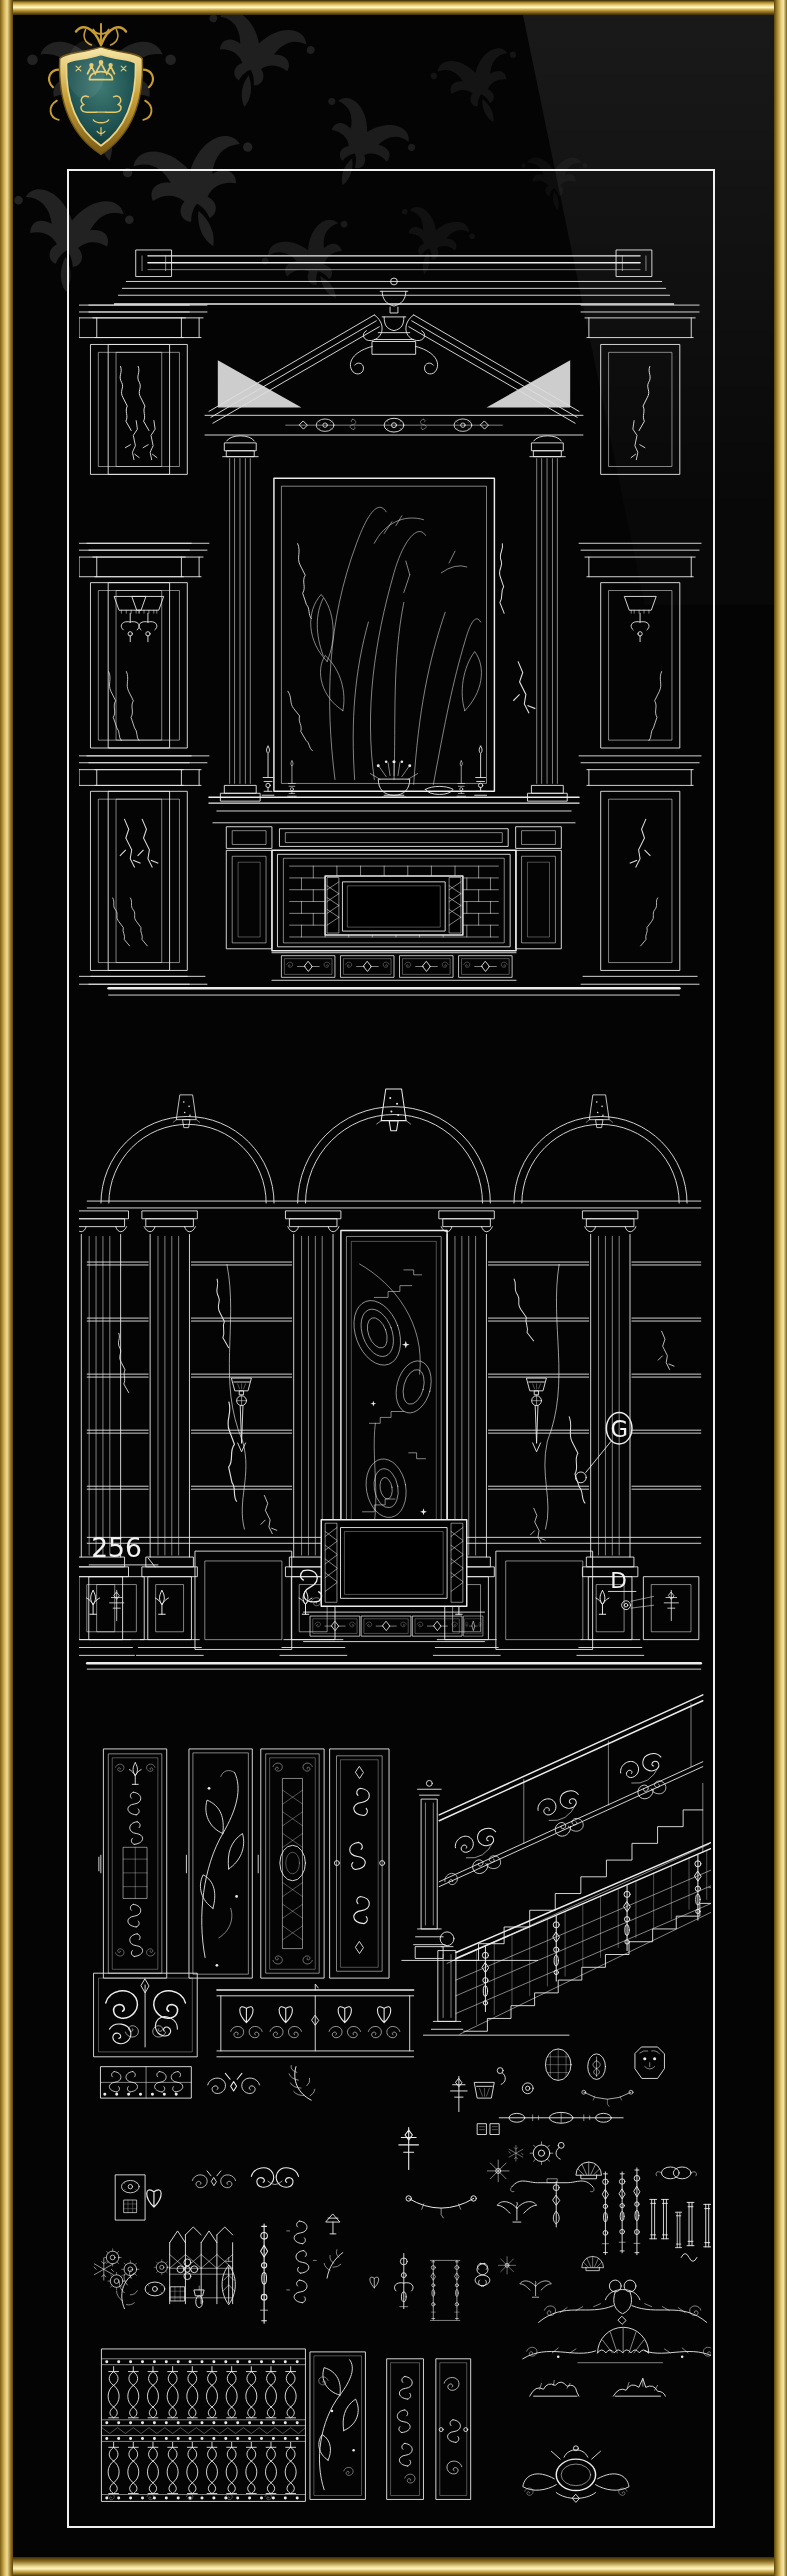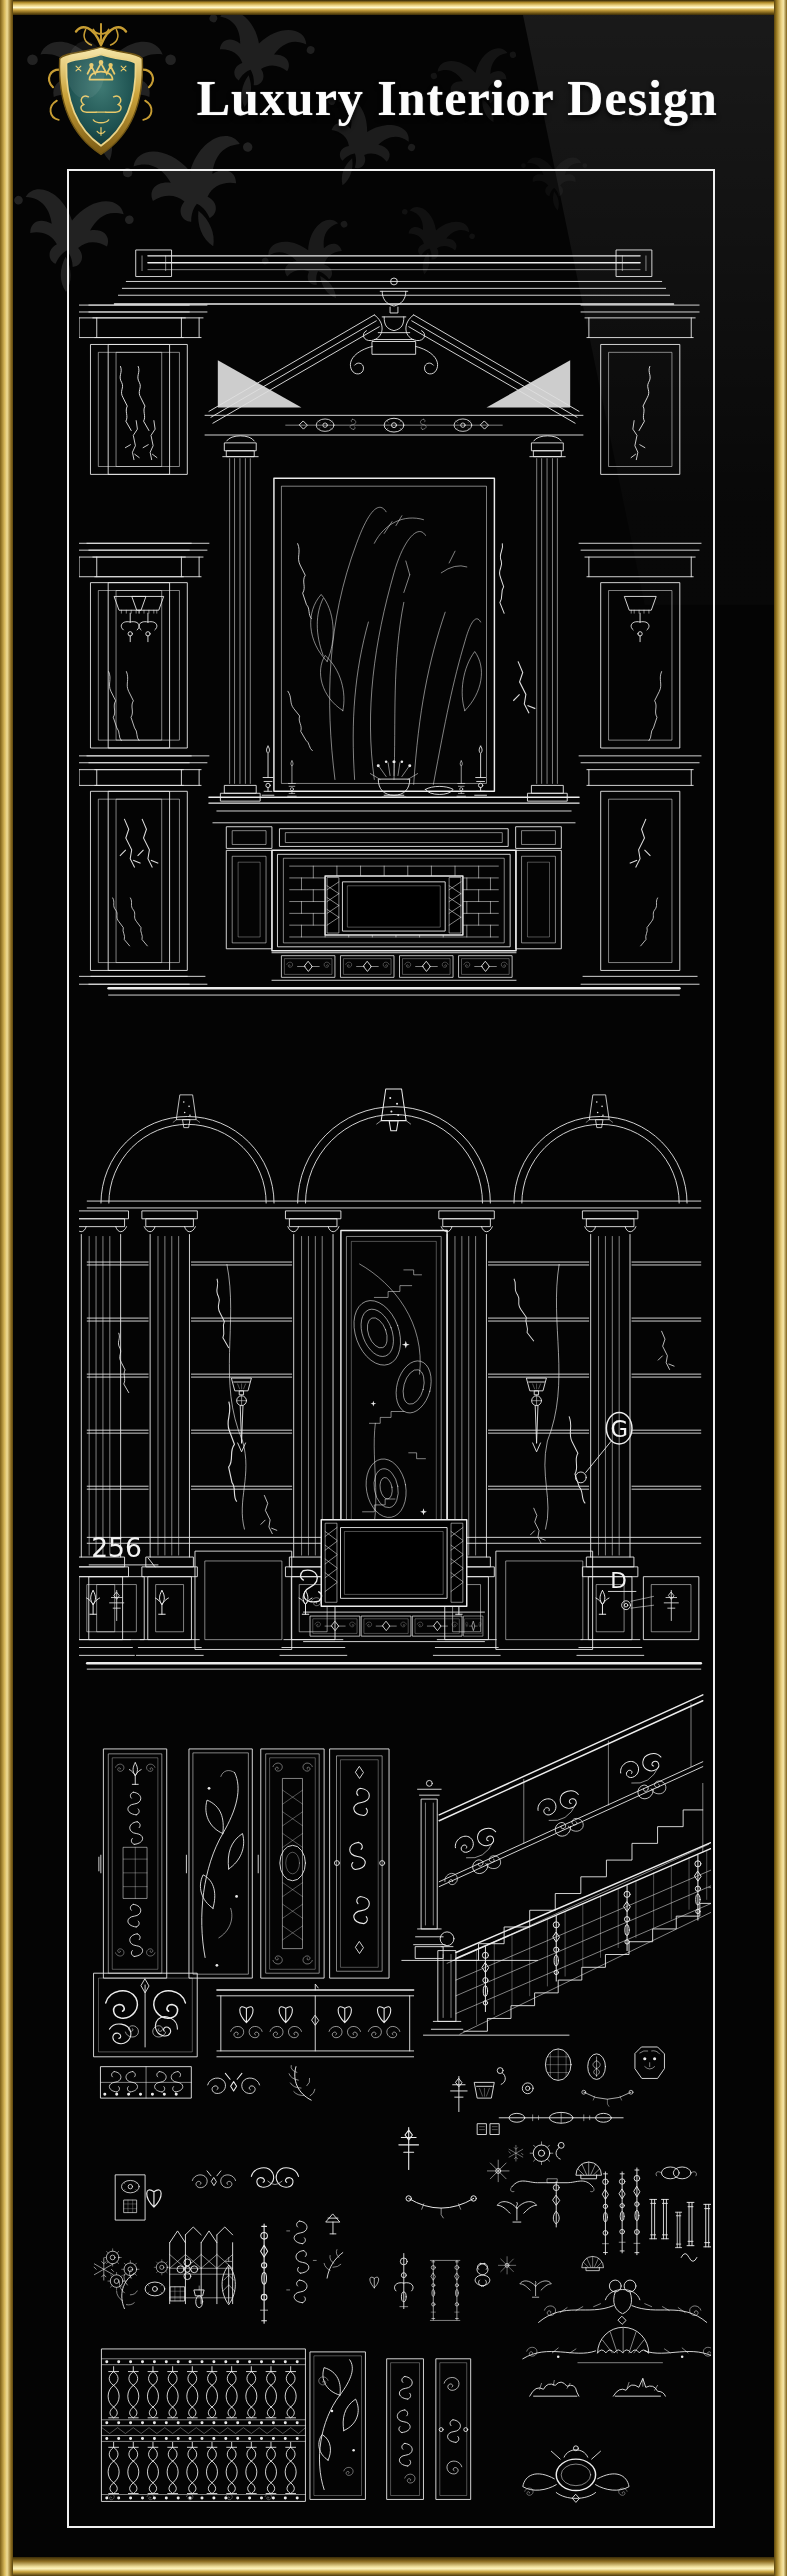--- a/index.html
+++ b/index.html
@@ -347,21 +347,20 @@
         <circle cx="60" cy="44" r="1.5" fill="#e8c96a"></circle>
         <circle cx="70" cy="47" r="1.4" fill="#e8c96a"></circle>
       <path d="M47,80 c-7,-3 -10,4 -5,8 c-5,2 -3,8 3,8 l10,0 M73,80 c7,-3 10,4 5,8 c5,2 3,8 -3,8 l-10,0" stroke-width="1.5"></path>
       <path d="M55,96 h10 M52,104 c3,4 13,4 16,0" stroke-width="1.4"></path>
       <path d="M60,112 v8 M56,116 c2,3 6,3 8,0" stroke-width="1.3"></path>
       <path d="M34,48 l5,5 M34,53 l5,-5 M86,48 l-5,5 M86,53 l-5,-5" stroke-width="1.2"></path>
     </g>
     <ellipse cx="44" cy="52" rx="20" ry="30" fill="#ffffff" opacity=".07"></ellipse>
   </svg>
 
-  <div class="title">Luxury Interior Design</div>
 
   <div class="canvas-border"></div>
 
   <svg class="fig" style="left:79px;top:248px" width="630" height="750" viewBox="0 0 640 762">
     <g>
       <path class="ln t1" d="M70,8 H570 M70,15 H570"></path>
       <rect class="ln" x="58" y="2" width="36" height="27"></rect>
         <rect class="ln" x="546" y="2" width="36" height="27"></rect>
       <path class="h ln" d="M64,8 v15 M88,8 v15 M552,8 v15 M576,8 v15 M70,22 H570"></path>
       <path class="ln" d="M48,34 H592 M44,41 H596 M40,48 H600"></path>

